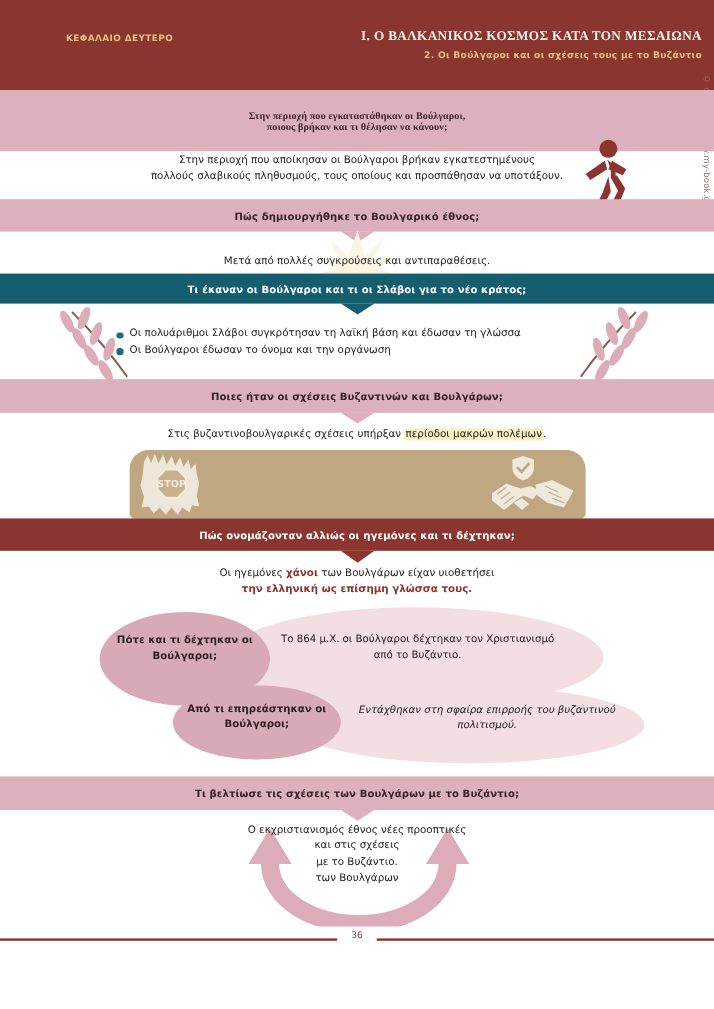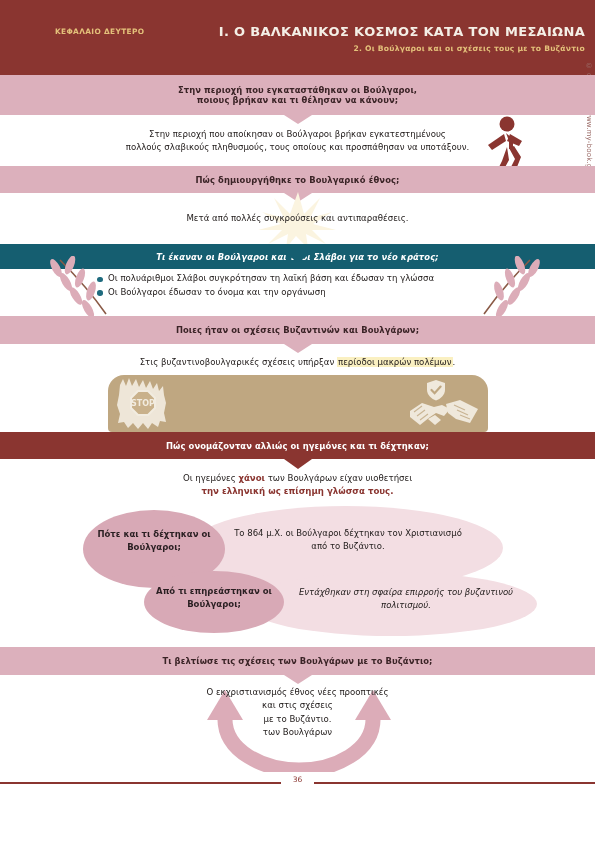--- a/index.html
+++ b/index.html
@@ -17,21 +17,21 @@
     padding-left:42px;
   }
   .chapter{
     position:absolute;left:55px;top:27px;
     font-size:7.4px;font-weight:bold;letter-spacing:.35px;
     color:#e3c07a;
   }
   .hdr-right{
     position:absolute;right:52px;top:24px;text-align:right;
   }
-  .hdr-l1{font-size:13px;font-weight:bold;letter-spacing:.3px;color:#f4efe6;}
+  .hdr-l1{font-size:11px;font-weight:bold;letter-spacing:.3px;color:#f4efe6;font-family:Liberation Serif, serif;}
   .hdr-l2{font-size:7.6px;font-weight:bold;letter-spacing:.25px;color:#e3c07a;margin-top:5px;}
 
   
   .copyright{
     position:absolute;right:2px;top:62px;
     font-size:7px;color:#9a6a66;letter-spacing:.2px;
     writing-mode:vertical-rl;
   }
 
   
@@ -116,21 +116,21 @@
   <div class="header">
     <div class="chapter">ΚΕΦΑΛΑΙΟ ΔΕΥΤΕΡΟ</div>
     <div class="hdr-right">
       <div class="hdr-l1">Ι. Ο ΒΑΛΚΑΝΙΚΟΣ ΚΟΣΜΟΣ ΚΑΤΑ ΤΟΝ ΜΕΣΑΙΩΝΑ</div>
       <div class="hdr-l2">2. Οι Βούλγαροι και οι σχέσεις τους με το Βυζάντιο</div>
     </div>
   </div>
 
   <div class="copyright">© copyright www.my-book.gr</div>
 
-  <div class="band band-pink" style="top:75px;height:40px;">
+  <div class="band band-pink" style="top:75px;height:51px;font-family:Liberation Serif, serif;">
     <div class="btxt">
       <span>Στην περιοχή που εγκαταστάθηκαν οι Βούλγαροι,</span><br>
       <span>ποιους βρήκαν και τι θέλησαν να κάνουν;</span>
     </div>
   </div>
   <div class="notch" style="top:115px;border-top:9px solid #dcb0bc;"></div>
 
   <div class="answer" style="top:128px;">
     <span class="ln">Στην περιοχή που αποίκησαν οι Βούλγαροι βρήκαν εγκατεστημένους</span>
     <span class="ln">πολλούς σλαβικούς πληθυσμούς, τους οποίους και προσπάθησαν να υποτάξουν.</span>
@@ -155,21 +155,21 @@
   <svg style="position:absolute;left:248px;top:192px;" width="100" height="56" viewBox="0 0 100 56">
     <g fill="#fbf4e0">
       <polygon points="50,0 56,22 72,6 62,26 84,20 65,32 88,38 64,38 78,52 58,42 60,56 48,44 38,56 40,42 20,52 34,38 10,38 33,32 14,20 36,26 26,6 42,22"></polygon>
     </g>
   </svg>
 
   <div class="answer" style="top:212px;">
     <span class="ln">Μετά από πολλές συγκρούσεις και αντιπαραθέσεις.</span>
   </div>
 
-  <div class="band band-teal" style="top:244px;height:25px;font-style:italic;">
+  <div class="band band-teal" style="top:228px;height:25px;">
     <div class="btxt">Τι έκαναν οι Βούλγαροι και τι οι Σλάβοι για το νέο κράτος;</div>
   </div>
   <div class="notch" style="top:253px;border-top:9px solid #155e70;"></div>
 
   <svg style="position:absolute;left:46px;top:256px;" width="74" height="62" viewBox="0 0 74 62">
     <path d="M14 4 C30 20 46 38 60 58" stroke="#8a5a46" stroke-width="1.6" fill="none"></path>
     <g fill="#dcacb8">
       <ellipse cx="10" cy="12" rx="4" ry="10" transform="rotate(-28 10 12)"></ellipse>
       <ellipse cx="24" cy="9" rx="4" ry="10" transform="rotate(22 24 9)"></ellipse>
       <ellipse cx="20" cy="26" rx="4" ry="10" transform="rotate(-30 20 26)"></ellipse>

